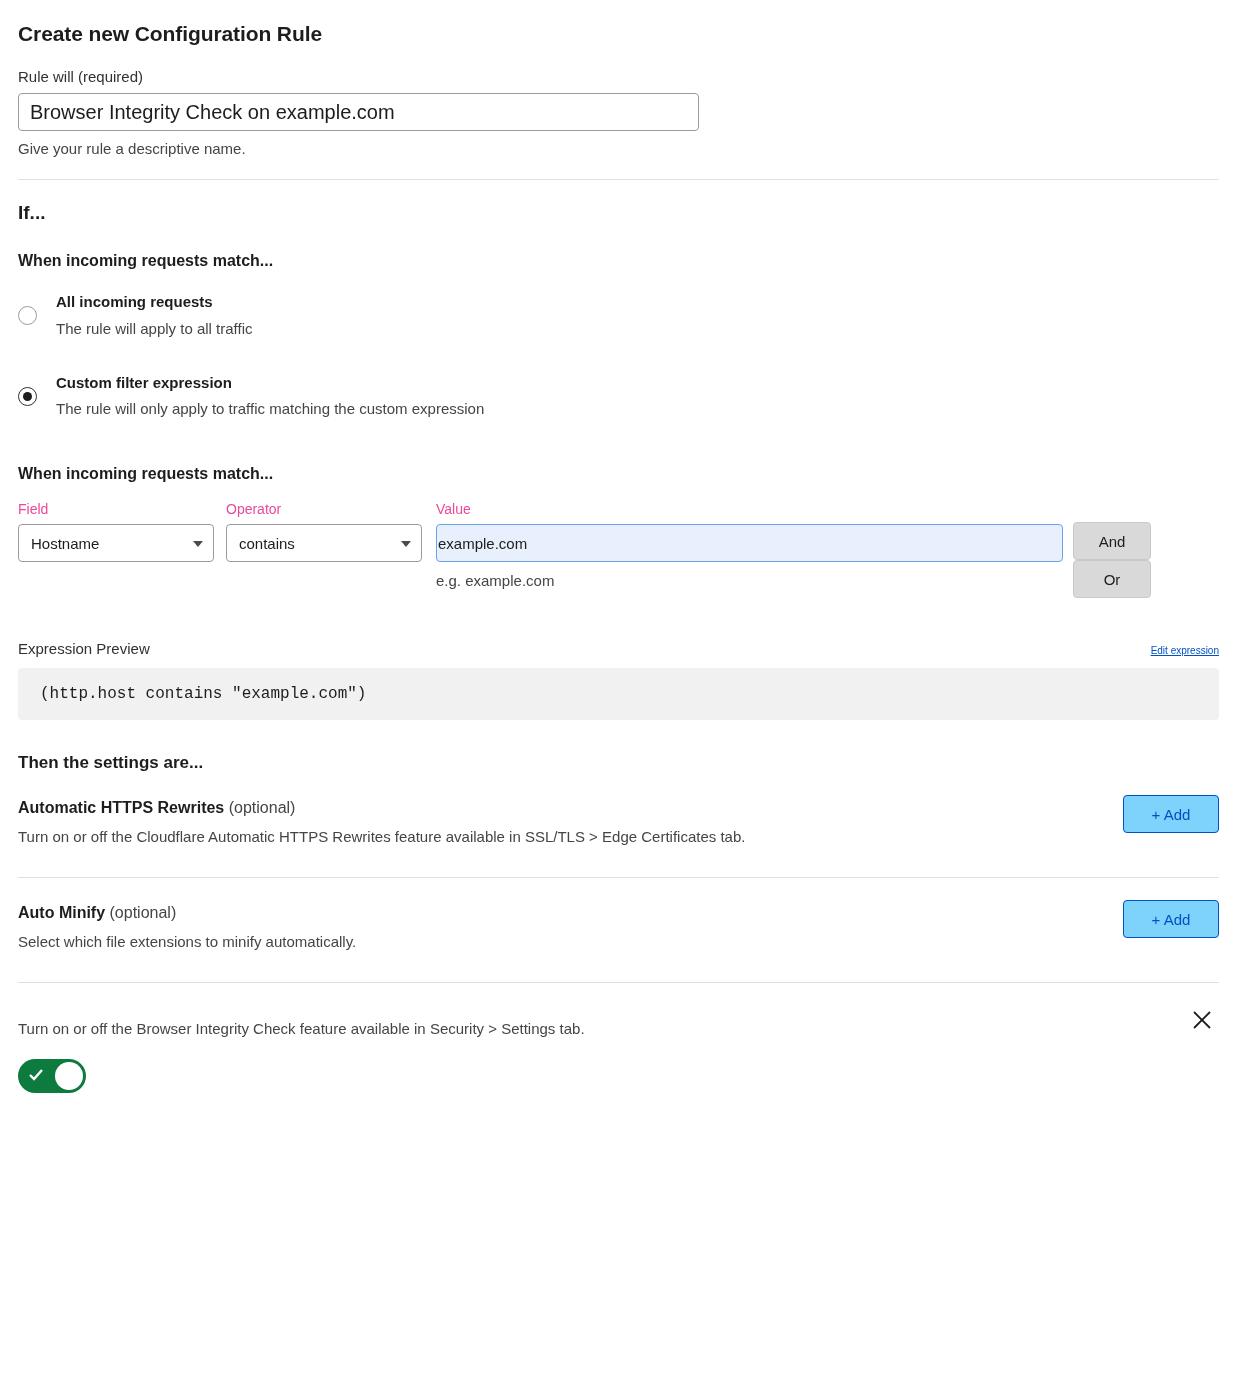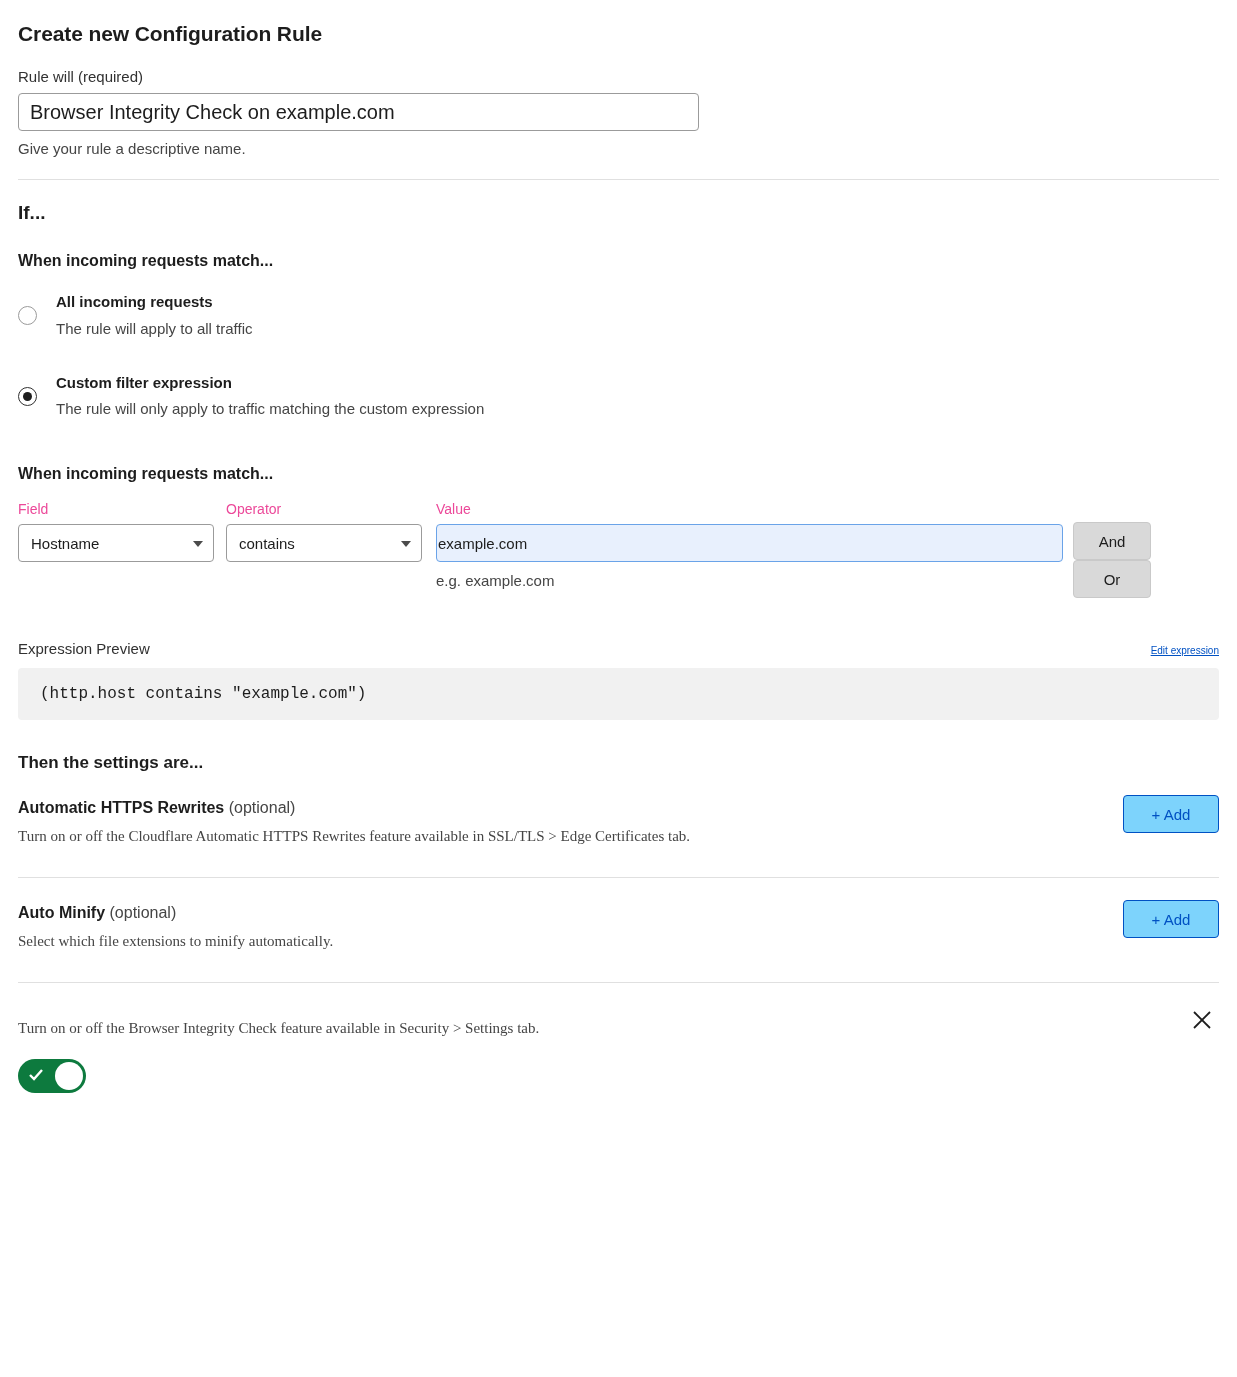--- a/index.html
+++ b/index.html
@@ -224,21 +224,20 @@
     color: #1d1d1d;
   }
   .setting-title .optional {
     font-weight: normal;
     color: #454545;
   }
   .setting-desc {
     font-size: 15px;
     color: #454545;
     margin-top: 11px;
-    font-family: Liberation Serif, serif;
   }
   .add-btn {
     position: absolute;
     right: 0;
     top: 22px;
     width: 96px;
     height: 38px;
     border: 1px solid #0051c3;
     border-radius: 4px;
     background: #7dd3fc;

